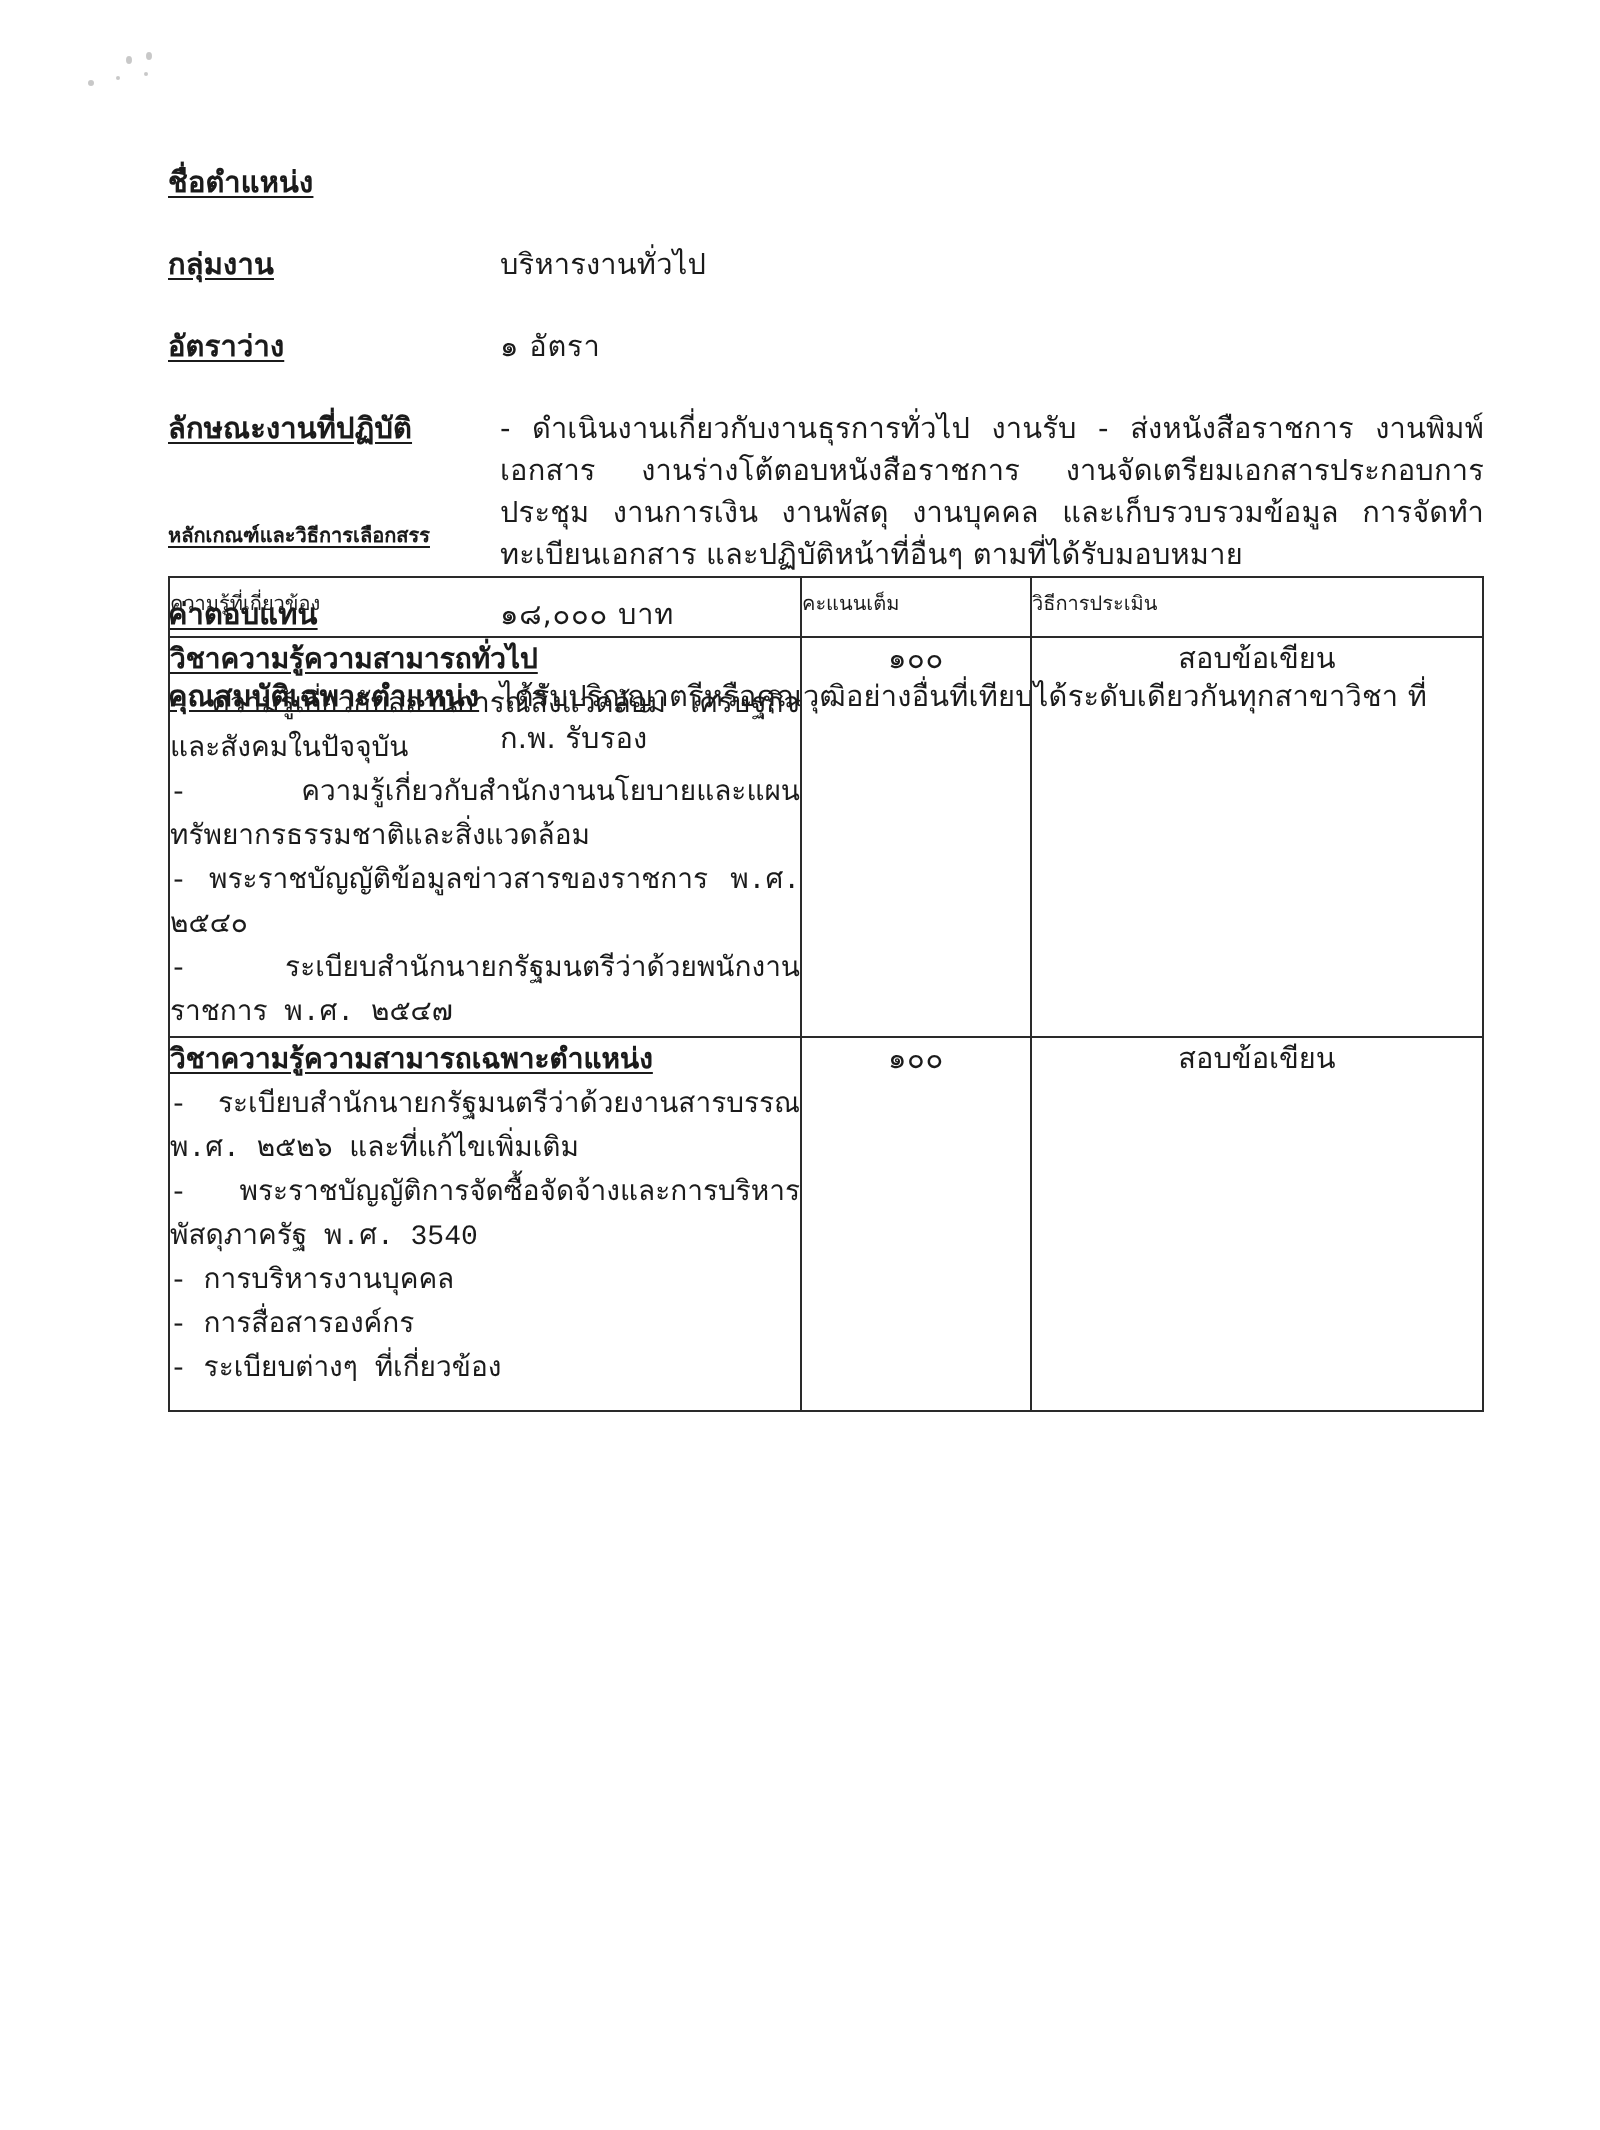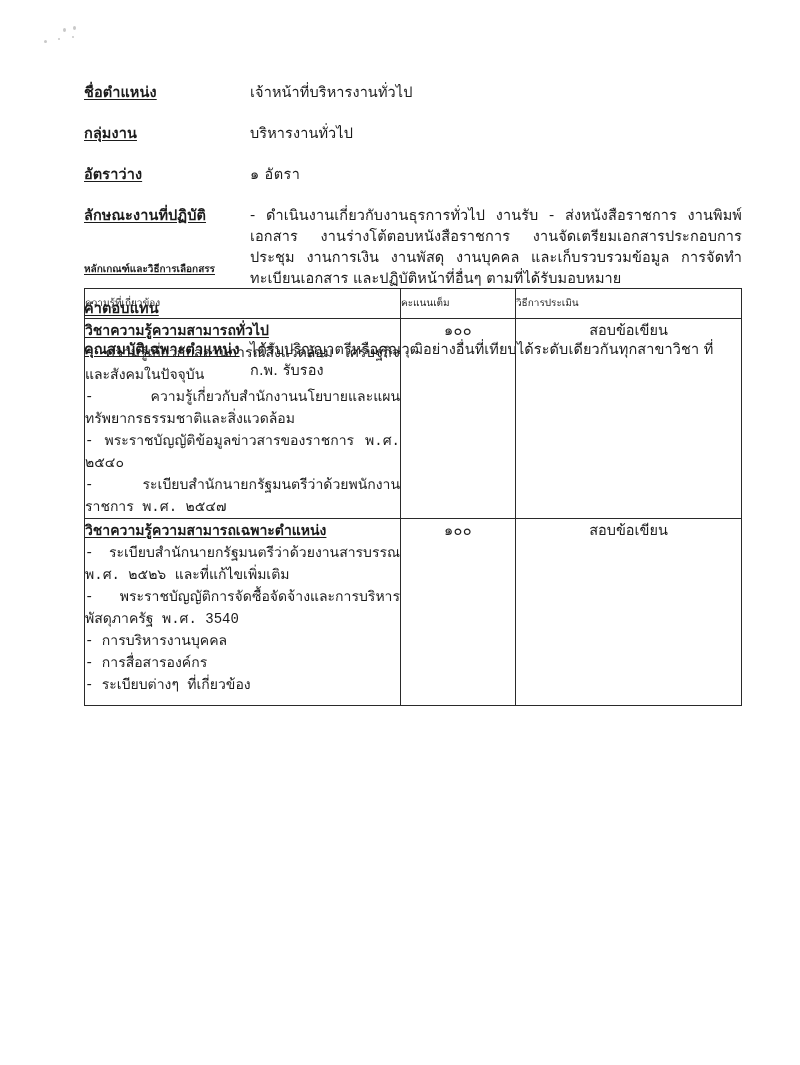--- a/index.html
+++ b/index.html
@@ -143,40 +143,40 @@
   <div class="speck" style="left:44px;top:40px;width:3px;height:3px;"></div>
   <div class="speck" style="left:58px;top:38px;width:2px;height:2px;"></div>
   <div class="speck" style="left:72px;top:36px;width:2px;height:2px;"></div>
   <div class="speck" style="left:63px;top:28px;width:3px;height:4px;"></div>
   <div class="speck" style="left:73px;top:26px;width:3px;height:4px;"></div>
 
   <div class="deflist">
 
     <div class="defrow">
       <div class="defterm">ชื่อตำแหน่ง</div>
-      <div class="defval">เจ้าหน้าที่บริหารงานทั่วไป</div>
     </div>
 
     <div class="defrow">
       <div class="defterm">กลุ่มงาน</div>
       <div class="defval">บริหารงานทั่วไป</div>
     </div>
 
     <div class="defrow">
       <div class="defterm">อัตราว่าง</div>
       <div class="defval thainum">๑  อัตรา</div>
     </div>
 
     <div class="defrow">
       <div class="defterm">ลักษณะงานที่ปฏิบัติ</div>
       <div class="defval justify">- ดำเนินงานเกี่ยวกับงานธุรการทั่วไป  งานรับ - ส่งหนังสือราชการ  งานพิมพ์เอกสาร  งานร่างโต้ตอบหนังสือราชการ  งานจัดเตรียมเอกสารประกอบการประชุม  งานการเงิน  งานพัสดุ  งานบุคคล  และเก็บรวบรวมข้อมูล  การจัดทำทะเบียนเอกสาร  และปฏิบัติหน้าที่อื่นๆ ตามที่ได้รับมอบหมาย</div>
     </div>
 
     <div class="defrow" style="margin-top:9px;align-items:center;">
       <div class="defterm">ค่าตอบแทน</div>
+      <div class="defval thainum">๑๘,๐๐๐  บาท</div>
     </div>
 
     <div class="defrow">
       <div class="defterm">คุณสมบัติเฉพาะตำแหน่ง</div>
       <div class="defval">ได้รับปริญญาตรีหรือคุณวุฒิอย่างอื่นที่เทียบได้ระดับเดียวกันทุกสาขาวิชา  ที่ ก.พ.  รับรอง</div>
     </div>
 
   </div>
 
   <div class="section-heading">หลักเกณฑ์และวิธีการเลือกสรร</div>

